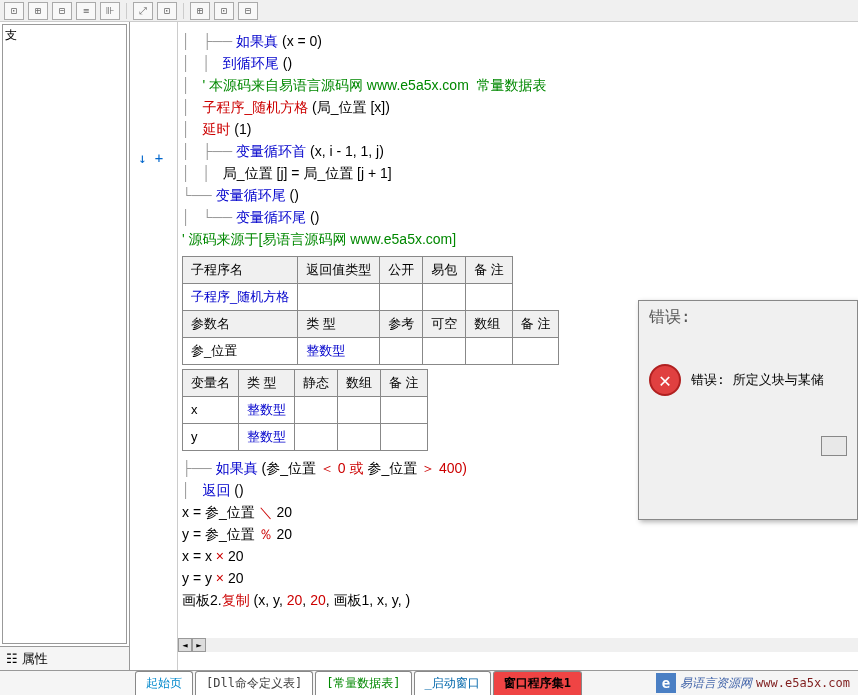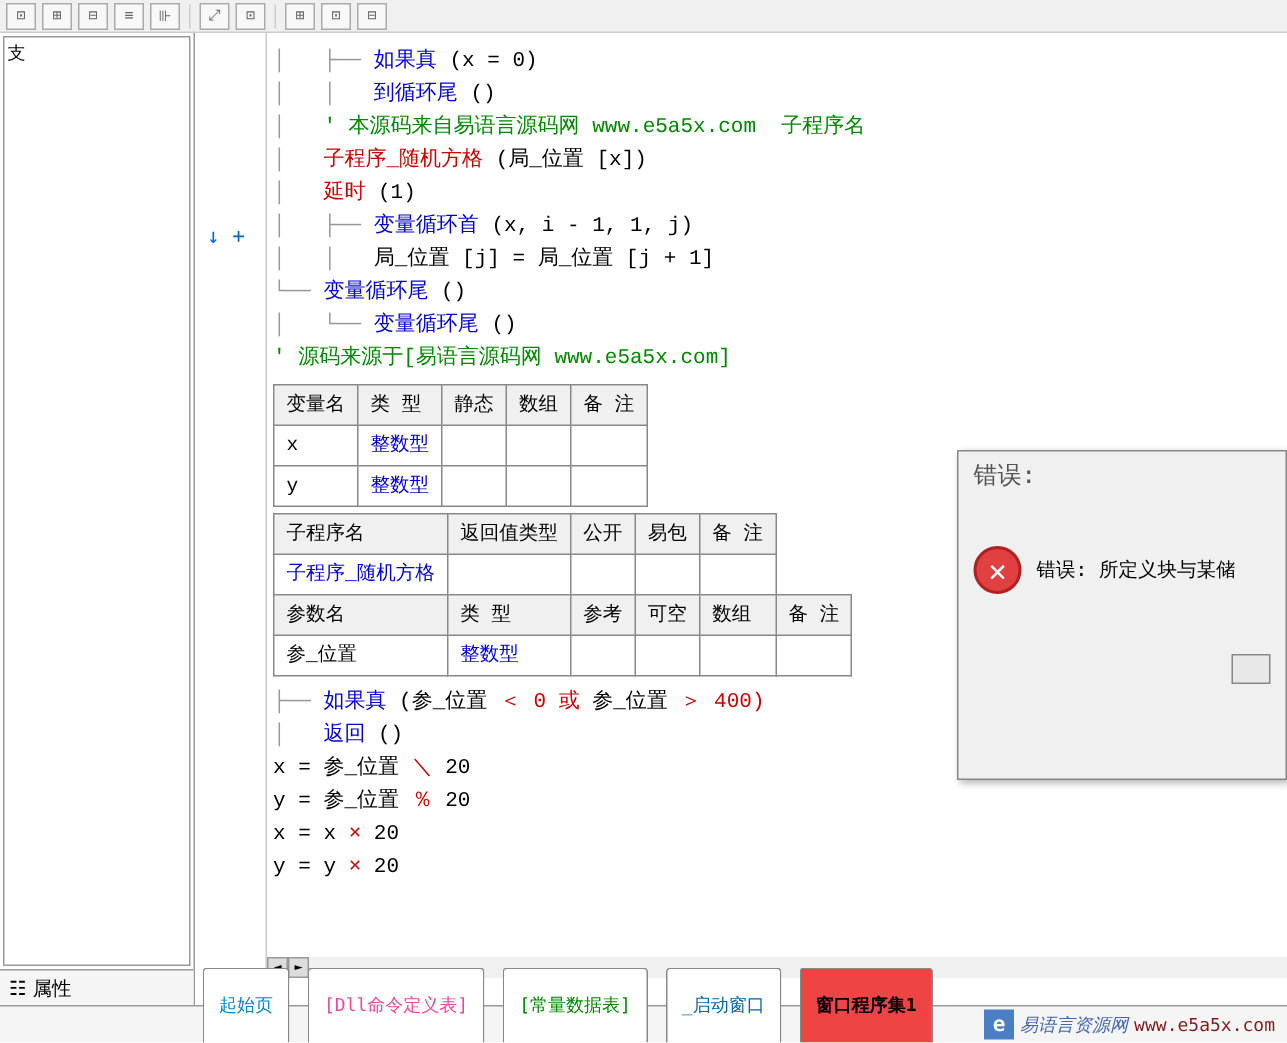--- a/index.html
+++ b/index.html
@@ -92,21 +92,21 @@
 }
 .code-content {
   position: absolute;
   left: 48px;
   top: 0;
   right: 0;
   bottom: 30px;
   padding: 8px 4px;
   line-height: 22px;
   font-size: 14px;
-  font-family: Liberation Mono, monospace;
+  font-family: Liberation Sans, sans-serif;
 }
 .code-line { white-space: pre; }
 .kw-blue { color: #0000cc; }
 .kw-red { color: #cc0000; }
 .kw-green { color: #008800; }
 .kw-black { color: #000; }
 .tree-conn { color: #999; }
 .tables { margin: 6px 0; }
 table {
   border-collapse: collapse;
@@ -151,31 +151,31 @@
   right: 0;
   bottom: 0;
   height: 25px;
   background: #f5f5f5;
   border-top: 1px solid #999;
   display: flex;
   align-items: flex-end;
   padding-left: 135px;
 }
 .tab {
-  padding: 16px 10px;
+  padding: 3px 10px;
   border: 1px solid #888;
   border-bottom: none;
-  margin-right: 12px;
+  margin-right: 2px;
   background: #fff;
   font-size: 12px;
   border-radius: 3px 3px 0 0;
 }
 .tab.active { background: #ef4444; font-weight: bold; }
 .tab-start { color: #0088cc; }
-.tab-dll { color: #ec4899; text-align: center; }
+.tab-dll { color: #404040; text-align: center; }
 .tab-const { color: #008800; }
 .tab-win { color: #0066aa; text-align: center; }
 .error-dialog {
   position: absolute;
   right: 0;
   top: 300px;
   width: 220px;
   height: 220px;
   border: 1px solid #888;
   background: #f0f0f0;
@@ -269,30 +269,65 @@
   </div>
 
   <div class="code-panel">
     <div class="code-gutter">
       <div class="gutter-marks">↓  +</div>
     </div>
     <div class="code-content">
 
       <div class="code-line"><span class="tree-conn">│   ├── </span><span class="kw-blue">如果真</span><span class="kw-black"> (x = 0)</span></div>
       <div class="code-line"><span class="tree-conn">│   │   </span><span class="kw-blue">到循环尾</span><span class="kw-black"> ()</span></div>
-      <div class="code-line"><span class="tree-conn">│   </span><span class="kw-green">' 本源码来自易语言源码网 www.e5a5x.com  子程序名</span></div>
+      <div class="code-line"><span class="tree-conn">│   </span><span class="kw-green">' 本源码来自易语言源码网 www.e5a5x.com  常量数据表</span></div>
       <div class="code-line"><span class="tree-conn">│   </span><span class="kw-red">子程序_随机方格</span><span class="kw-black"> (</span><span class="kw-black">局_位置</span><span class="kw-black"> [x])</span></div>
       <div class="code-line"><span class="tree-conn">│   </span><span class="kw-red">延时</span><span class="kw-black"> (1)</span></div>
       <div class="code-line"><span class="tree-conn">│   ├── </span><span class="kw-blue">变量循环首</span><span class="kw-black"> (x, i - 1, 1, j)</span></div>
       <div class="code-line"><span class="tree-conn">│   │   </span><span class="kw-black">局_位置</span><span class="kw-black"> [j] = </span><span class="kw-black">局_位置</span><span class="kw-black"> [j + 1]</span></div>
       <div class="code-line"><span class="tree-conn">└── </span><span class="kw-blue">变量循环尾</span><span class="kw-black"> ()</span></div>
       <div class="code-line"><span class="tree-conn">│   └── </span><span class="kw-blue">变量循环尾</span><span class="kw-black"> ()</span></div>
       <div class="code-line"><span class="kw-green">' 源码来源于[易语言源码网 www.e5a5x.com]</span></div>
 
       <div class="tables">
+        <table>
+          <tbody>
+              <tr>
+            <th>子程序名</th>
+            <th>返回值类型</th>
+            <th>公开</th>
+            <th>易包</th>
+            <th>备 注</th>
+          </tr>
+          <tr>
+            <td class="link-blue">子程序_随机方格</td>
+            <td></td>
+            <td></td>
+            <td></td>
+            <td></td>
+          </tr>
+          <tr>
+            <th>参数名</th>
+            <th>类 型</th>
+            <th>参考</th>
+            <th>可空</th>
+            <th>数组</th>
+            <th>备 注</th>
+          </tr>
+          <tr>
+            <td>参_位置</td>
+            <td class="link-blue">整数型</td>
+            <td></td>
+            <td></td>
+            <td></td>
+            <td></td>
+          </tr>
+        </tbody>
+          </table>
+
         <table>
           <tbody>
               <tr>
             <th>变量名</th>
             <th>类 型</th>
             <th>静态</th>
             <th>数组</th>
             <th>备 注</th>
           </tr>
           <tr>
@@ -304,63 +339,29 @@
           </tr>
           <tr>
             <td>y</td>
             <td class="link-blue">整数型</td>
             <td></td>
             <td></td>
             <td></td>
           </tr>
         </tbody>
           </table>
-
-        <table>
-          <tbody>
-              <tr>
-            <th>子程序名</th>
-            <th>返回值类型</th>
-            <th>公开</th>
-            <th>易包</th>
-            <th>备 注</th>
-          </tr>
-          <tr>
-            <td class="link-blue">子程序_随机方格</td>
-            <td></td>
-            <td></td>
-            <td></td>
-            <td></td>
-          </tr>
-          <tr>
-            <th>参数名</th>
-            <th>类 型</th>
-            <th>参考</th>
-            <th>可空</th>
-            <th>数组</th>
-            <th>备 注</th>
-          </tr>
-          <tr>
-            <td>参_位置</td>
-            <td class="link-blue">整数型</td>
-            <td></td>
-            <td></td>
-            <td></td>
-            <td></td>
-          </tr>
-        </tbody>
-          </table>
       </div>
 
       <div class="code-line"><span class="tree-conn">├── </span><span class="kw-blue">如果真</span><span class="kw-black"> (</span><span class="kw-black">参_位置</span><span class="kw-red"> ＜ 0 或 </span><span class="kw-black">参_位置</span><span class="kw-red"> ＞ 400)</span></div>
       <div class="code-line"><span class="tree-conn">│   </span><span class="kw-blue">返回</span><span class="kw-black"> ()</span></div>
       <div class="code-line"><span class="kw-black">x = 参_位置 </span><span class="kw-red">＼</span><span class="kw-black"> 20</span></div>
       <div class="code-line"><span class="kw-black">y = 参_位置 </span><span class="kw-red">％</span><span class="kw-black"> 20</span></div>
       <div class="code-line"><span class="kw-black">x = x </span><span class="kw-red">×</span><span class="kw-black"> 20</span></div>
       <div class="code-line"><span class="kw-black">y = y </span><span class="kw-red">×</span><span class="kw-black"> 20</span></div>
+      <div class="code-line"><span class="kw-black">画板2.</span><span class="kw-red">复制</span><span class="kw-black"> (x, y, </span><span class="kw-red">20</span><span class="kw-black">, </span><span class="kw-red">20</span><span class="kw-black">, 画板1, x, y, )</span></div>
     </div>
 
     <div class="scrollbar-h">
       <div class="scroll-arrow">◄</div>
       <div class="scroll-arrow">►</div>
     </div>
   </div>
 </div>
 
 <div class="bottom-tabs">

